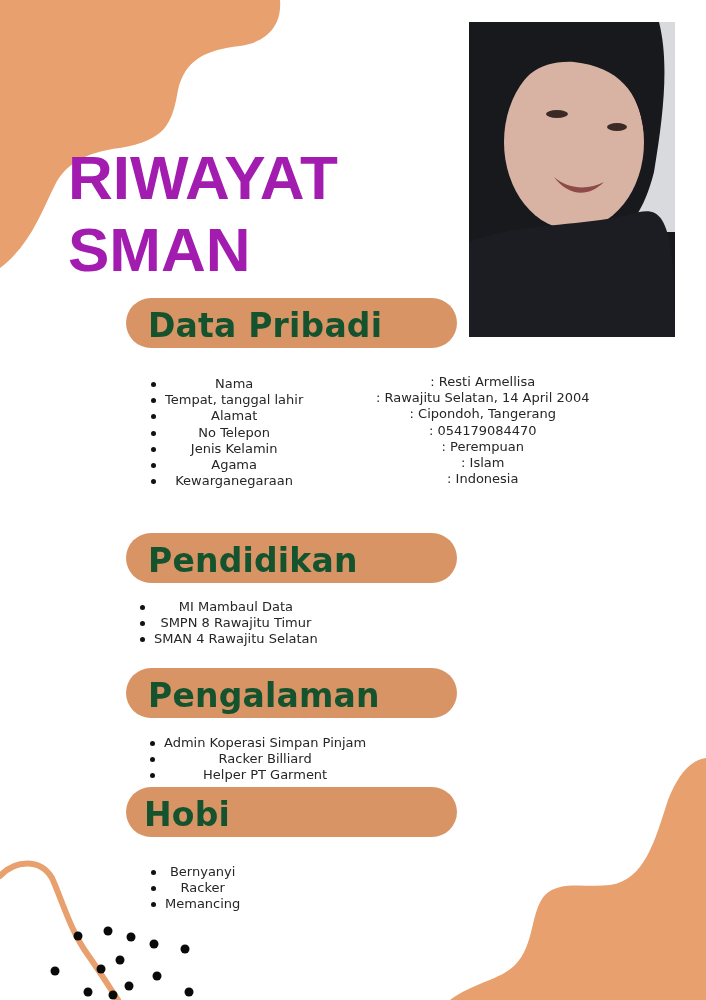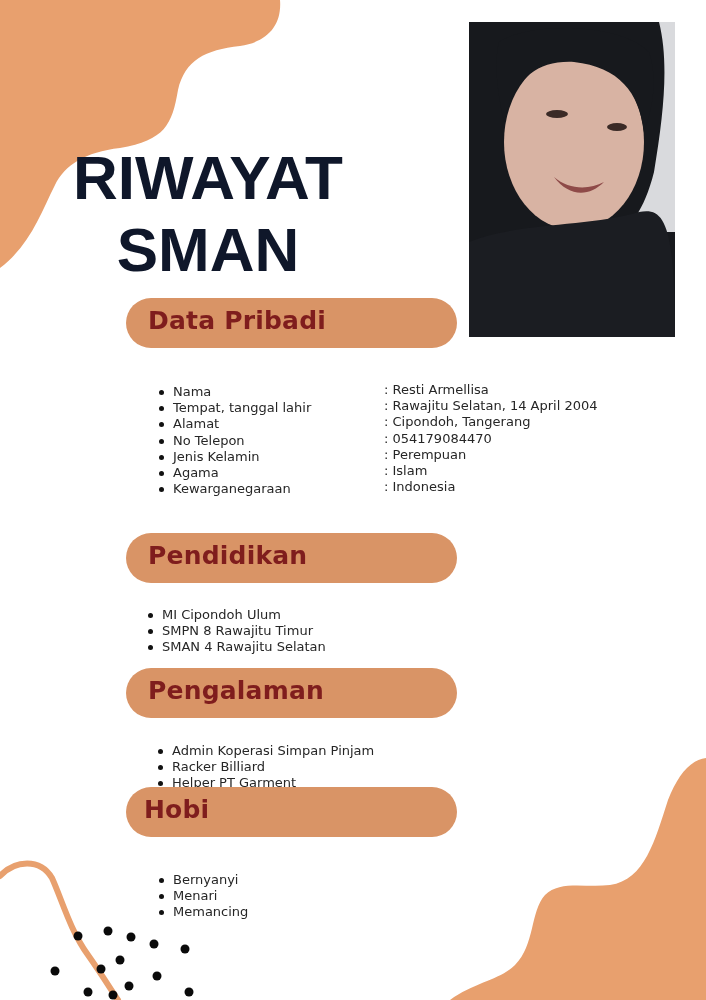--- a/index.html
+++ b/index.html
@@ -1,22 +1,22 @@
 <!DOCTYPE html>
 <html><head>
 <meta charset="utf-8">
 <style>
   html, body { margin: 0; padding: 0; }
   body { width: 706px; height: 1000px; position: relative; overflow: hidden; background: #ffffff; font-family: "DejaVu Sans", sans-serif; color: #222; }
   .deco { position: absolute; left: 0; top: 0; width: 706px; height: 1000px; pointer-events: none; }
-  .title { position: absolute; left: 68px; top: 142px; font-family: "Liberation Sans", sans-serif; font-weight: 700; font-size: 62px; line-height: 72px; color: #0f172a; text-align: center; width: 280px; letter-spacing: 0px; }
+  .title { position: absolute; left: 68px; top: 142px; font-family: "Liberation Sans", sans-serif; font-weight: 700; font-size: 62px; line-height: 72px; color: #a21caf; text-align: left; width: 280px; letter-spacing: 0px; }
   .photo { position: absolute; left: 469px; top: 22px; width: 206px; height: 315px; overflow: hidden; background: #1a1c20; }
   .pill { position: absolute; left: 126px; width: 331px; height: 50px; border-radius: 25px; background: #d99466; }
-  .pill span { position: absolute; left: 22px; top: 8px; font-family: "DejaVu Sans", sans-serif; font-weight: 700; font-size: 25px; color: #7f1d1d; letter-spacing: 0.2px; }
-  ul { list-style: none; margin: 12px; padding: 0; position: absolute; }
+  .pill span { position: absolute; left: 22px; top: 8px; font-family: "DejaVu Sans", sans-serif; font-weight: 700; font-size: 33px; color: #14532d; letter-spacing: 0.2px; }
+  ul { list-style: none; margin: 4px; padding: 0; position: absolute; text-align: center; }
   li { font-size: 13px; line-height: 16.2px; color: #262626; position: relative; padding-left: 14px; white-space: nowrap; }
   li::before { content: ""; position: absolute; left: 0; top: 6px; width: 5px; height: 5px; border-radius: 50%; background: #111; }
   .values li { padding-left: 0; }
   .values li::before { display: none; }
 </style>
 </head>
 <body>
 
 <svg class="deco" viewBox="0 0 706 1000" xmlns="http://www.w3.org/2000/svg">
 
@@ -81,34 +81,34 @@
   <li>: 054179084470</li>
   <li>: Perempuan</li>
   <li>: Islam</li>
   <li>: Indonesia</li>
 </ul>
 
 <div class="pill" style="top:533px;">
   <span>Pendidikan</span>
 </div>
 <ul style="left:136px; top:595px;">
-  <li>MI Cipondoh Ulum</li>
+  <li>MI Mambaul Data</li>
   <li>SMPN 8 Rawajitu Timur</li>
   <li>SMAN 4 Rawajitu Selatan</li>
 </ul>
 
 <div class="pill" style="top:668px;">
   <span>Pengalaman</span>
 </div>
 <ul style="left:146px; top:731px;">
   <li>Admin Koperasi Simpan Pinjam</li>
   <li>Racker Billiard</li>
   <li>Helper PT Garment</li>
 </ul>
 
 <div class="pill" style="top:787px;">
   <span style="left:18px;">Hobi</span>
 </div>
 <ul style="left:147px; top:860px;">
   <li>Bernyanyi</li>
-  <li>Menari</li>
+  <li>Racker</li>
   <li>Memancing</li>
 </ul>
 
 </body></html>

